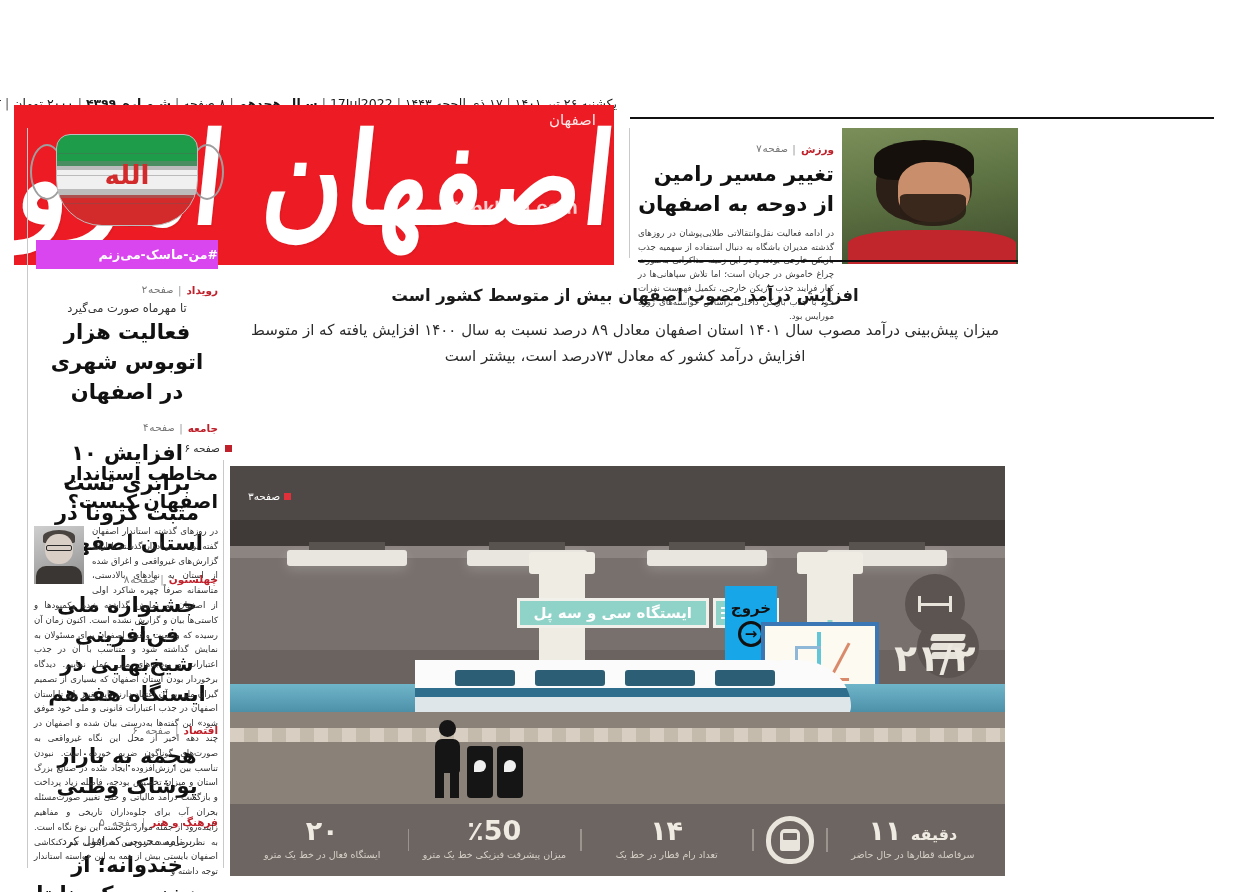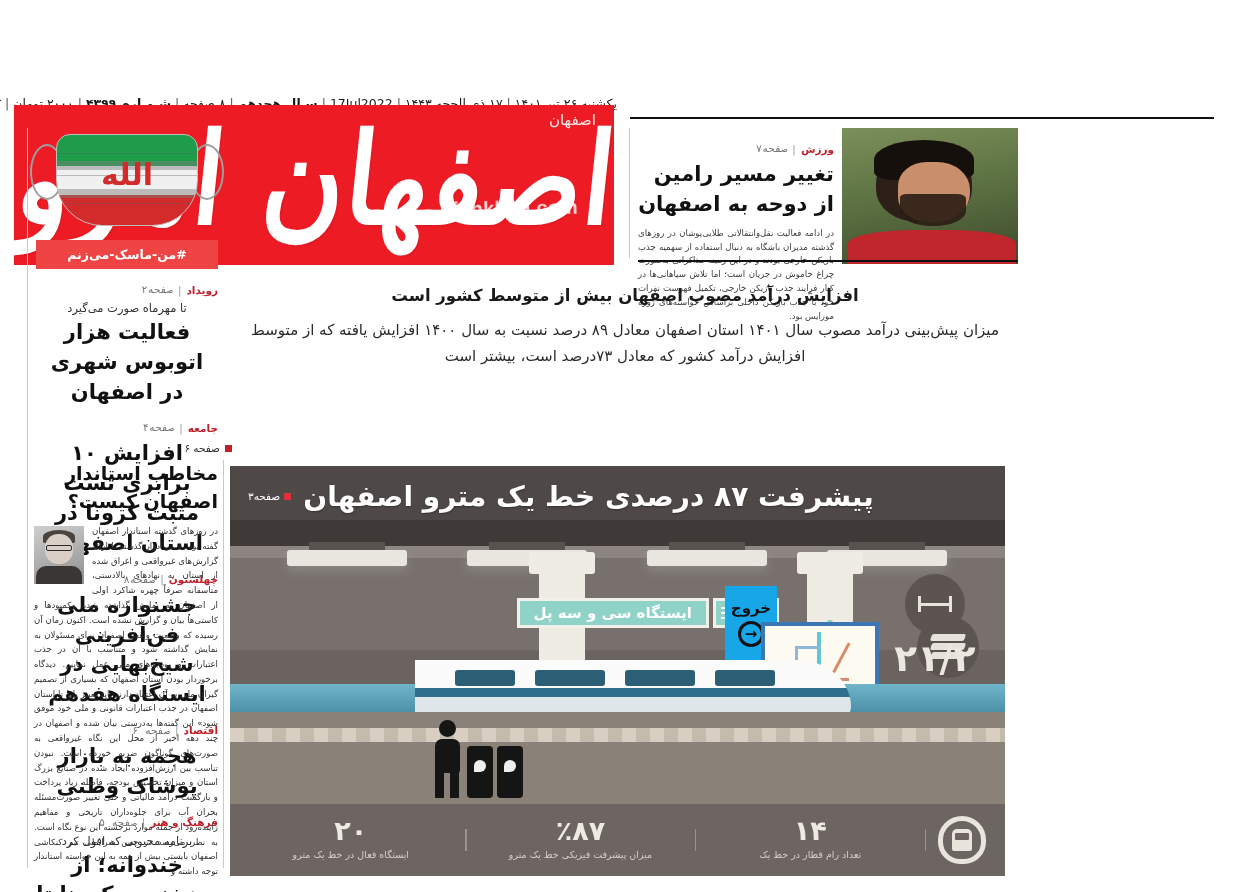--- a/index.html
+++ b/index.html
@@ -69,30 +69,30 @@
   .mask-shape {
     position:absolute; left:20px; top:6px; width:142px; height:92px;
     border-radius: 14px 14px 46px 46px; overflow:hidden;
     background:linear-gradient(#1f9c4a 0 34%, #f0f0f0 34% 67%, #d32b2b 67% 100%);
     border:1px solid #bdbdbd;
   }
   .mask-pleat { position:absolute; left:0; right:0; height:1px; background:rgba(90,90,90,.35); }
   .mask-band { position:absolute; left:0; right:0; height:9px; background:rgba(125,125,125,.45); }
   .mask-emblem {
     position:absolute; left:50%; top:44%; transform:translate(-50%,-50%);
-    color:#d32b2b; font-size:30px; font-weight:bold; line-height:1;
+    color:#d32b2b; font-size:26px; font-weight:bold; line-height:1;
     font-family:"DejaVu Sans",sans-serif;
   }
   .ear {
     position:absolute; width:34px; height:56px; border:2.5px solid #9e9e9e;
     border-radius:50%; top:16px; background:transparent;
   }
   .ear.l { left:-6px; } .ear.r { right:-6px; }
   .hashbar {
-    margin-top:4px; background:#ef4444; color:#fff; text-align:center;
+    margin-top:4px; background:#d946ef; color:#fff; text-align:right;
     font-size:12.5px; font-weight:bold; padding:7px 0; letter-spacing:.4px;
   }
   .kicker {
     display:flex; align-items:center; justify-content:flex-start; gap:5px;
     margin:14px 0 5px; direction:rtl; font-size:10.5px;
   }
   .kicker .cat { color:#C0202A; font-weight:bold; }
   .kicker .bar { color:#999; }
   .kicker .pg { color:#777;font-family:Liberation Mono, monospace; }
   .side-over { text-align:center; font-size:11.5px; color:#333; margin-bottom:3px; direction:rtl; }
@@ -443,21 +443,20 @@
     <div class="lead-over">افزایش درآمد مصوب اصفهان بیش از متوسط کشور است</div>
     <div class="lead-sub">میزان پیش‌بینی درآمد مصوب سال ۱۴۰۱ استان اصفهان معادل ۸۹ درصد نسبت به سال ۱۴۰۰ افزایش یافته که از متوسط افزایش درآمد کشور که معادل ۷۳درصد است، بیشتر است</div>
     <div class="lead-page">
       <span class="sq"></span>
       <span>صفحه ۶</span>
     </div>
   </div>
 
   <div class="info">
     <div class="info-title">
-      <span class="t">پیشرفت ۸۷ درصدی خط یک مترو اصفهان</span>
       <span class="pg">
         <span class="sq"></span>
         <span>صفحه۳</span>
       </span>
     </div>
 
     <div class="scene">
       <div class="ceil-dark"></div>
       <div class="ceil-band"></div>
       <div class="wall"></div>
@@ -570,31 +569,36 @@
             <div class="slot"></div>
           </div>
         <div class="bin" style="right:-6px">
             <div class="slot"></div>
           </div>
       </div>
 
     </div>
 
     <div class="stats">
+      <div class="stat">
+        <div class="num"><span class="u">دقیقه</span>
+          <span>۱۱</span></div>
+        <div class="cap">سرفاصله قطارها در حال حاضر</div>
+      </div>
       <div class="stat icon-only">
         <div class="metro-icon">
             <div class="car"></div>
           </div>
       </div>
       <div class="stat">
         <div class="num"><span>۱۴</span></div>
         <div class="cap">تعداد رام قطار در خط یک</div>
       </div>
       <div class="stat">
-        <div class="num"><span>٪۸۷</span></div>
+        <div class="num"><span>٪50</span></div>
         <div class="cap">میزان پیشرفت فیزیکی خط یک مترو</div>
       </div>
       <div class="stat">
         <div class="num"><span>۲۰</span></div>
         <div class="cap">ایستگاه فعال در خط یک مترو</div>
       </div>
     </div>
   </div>
 
   <div class="edit">

